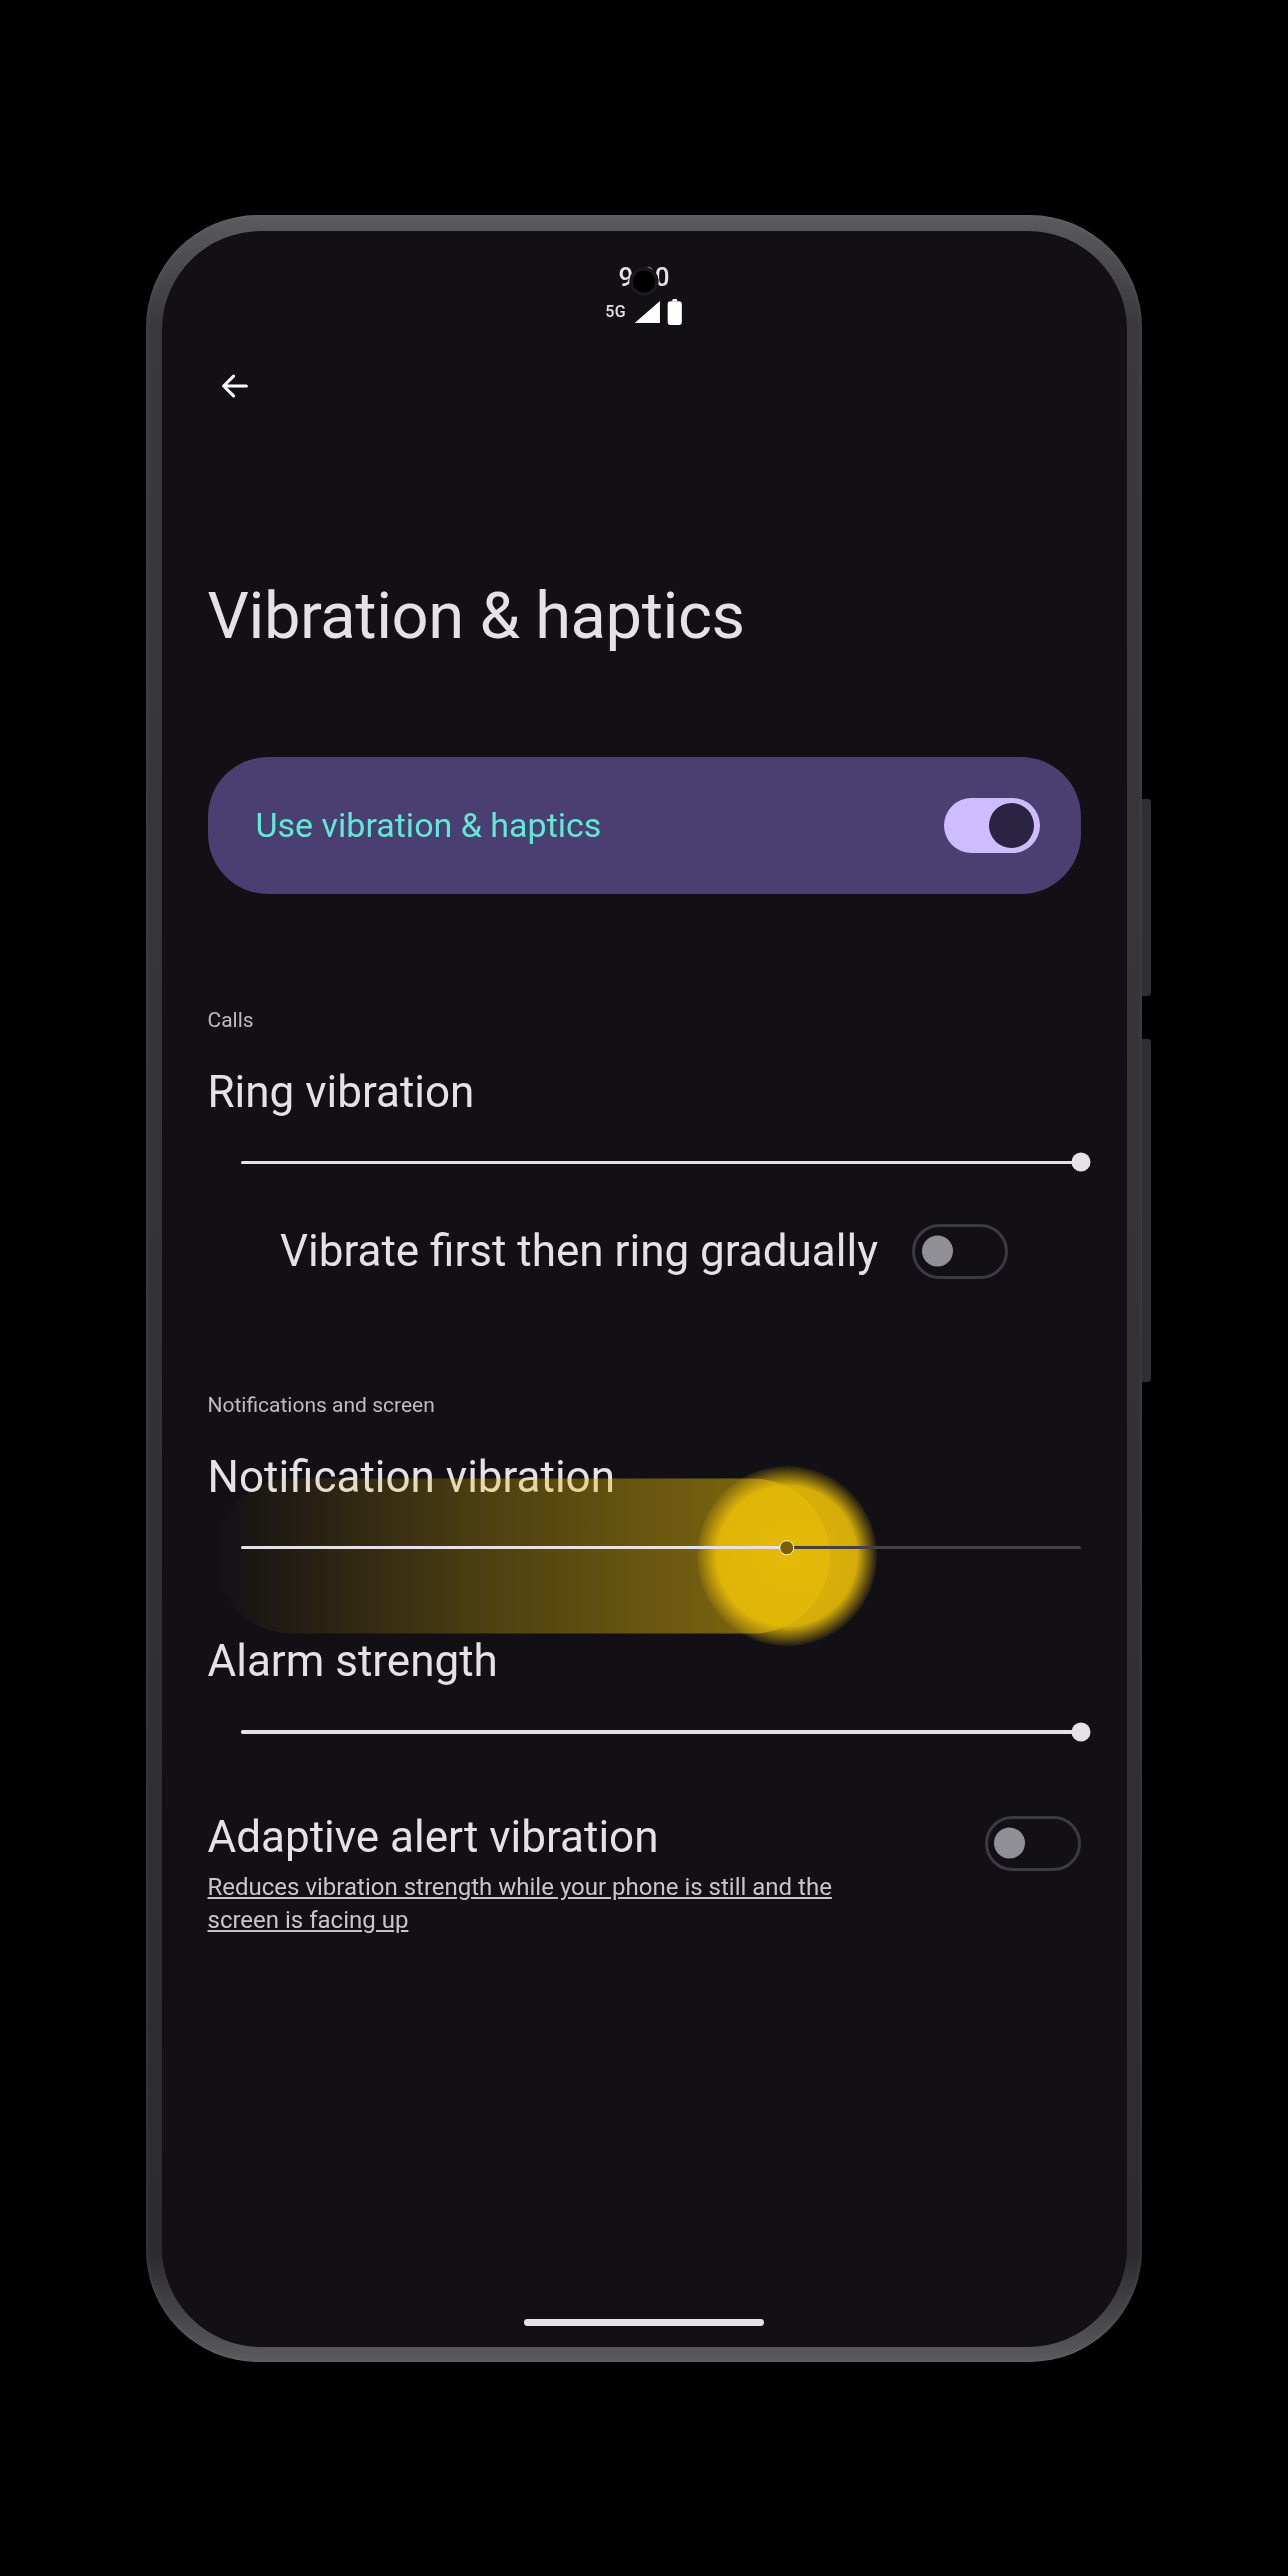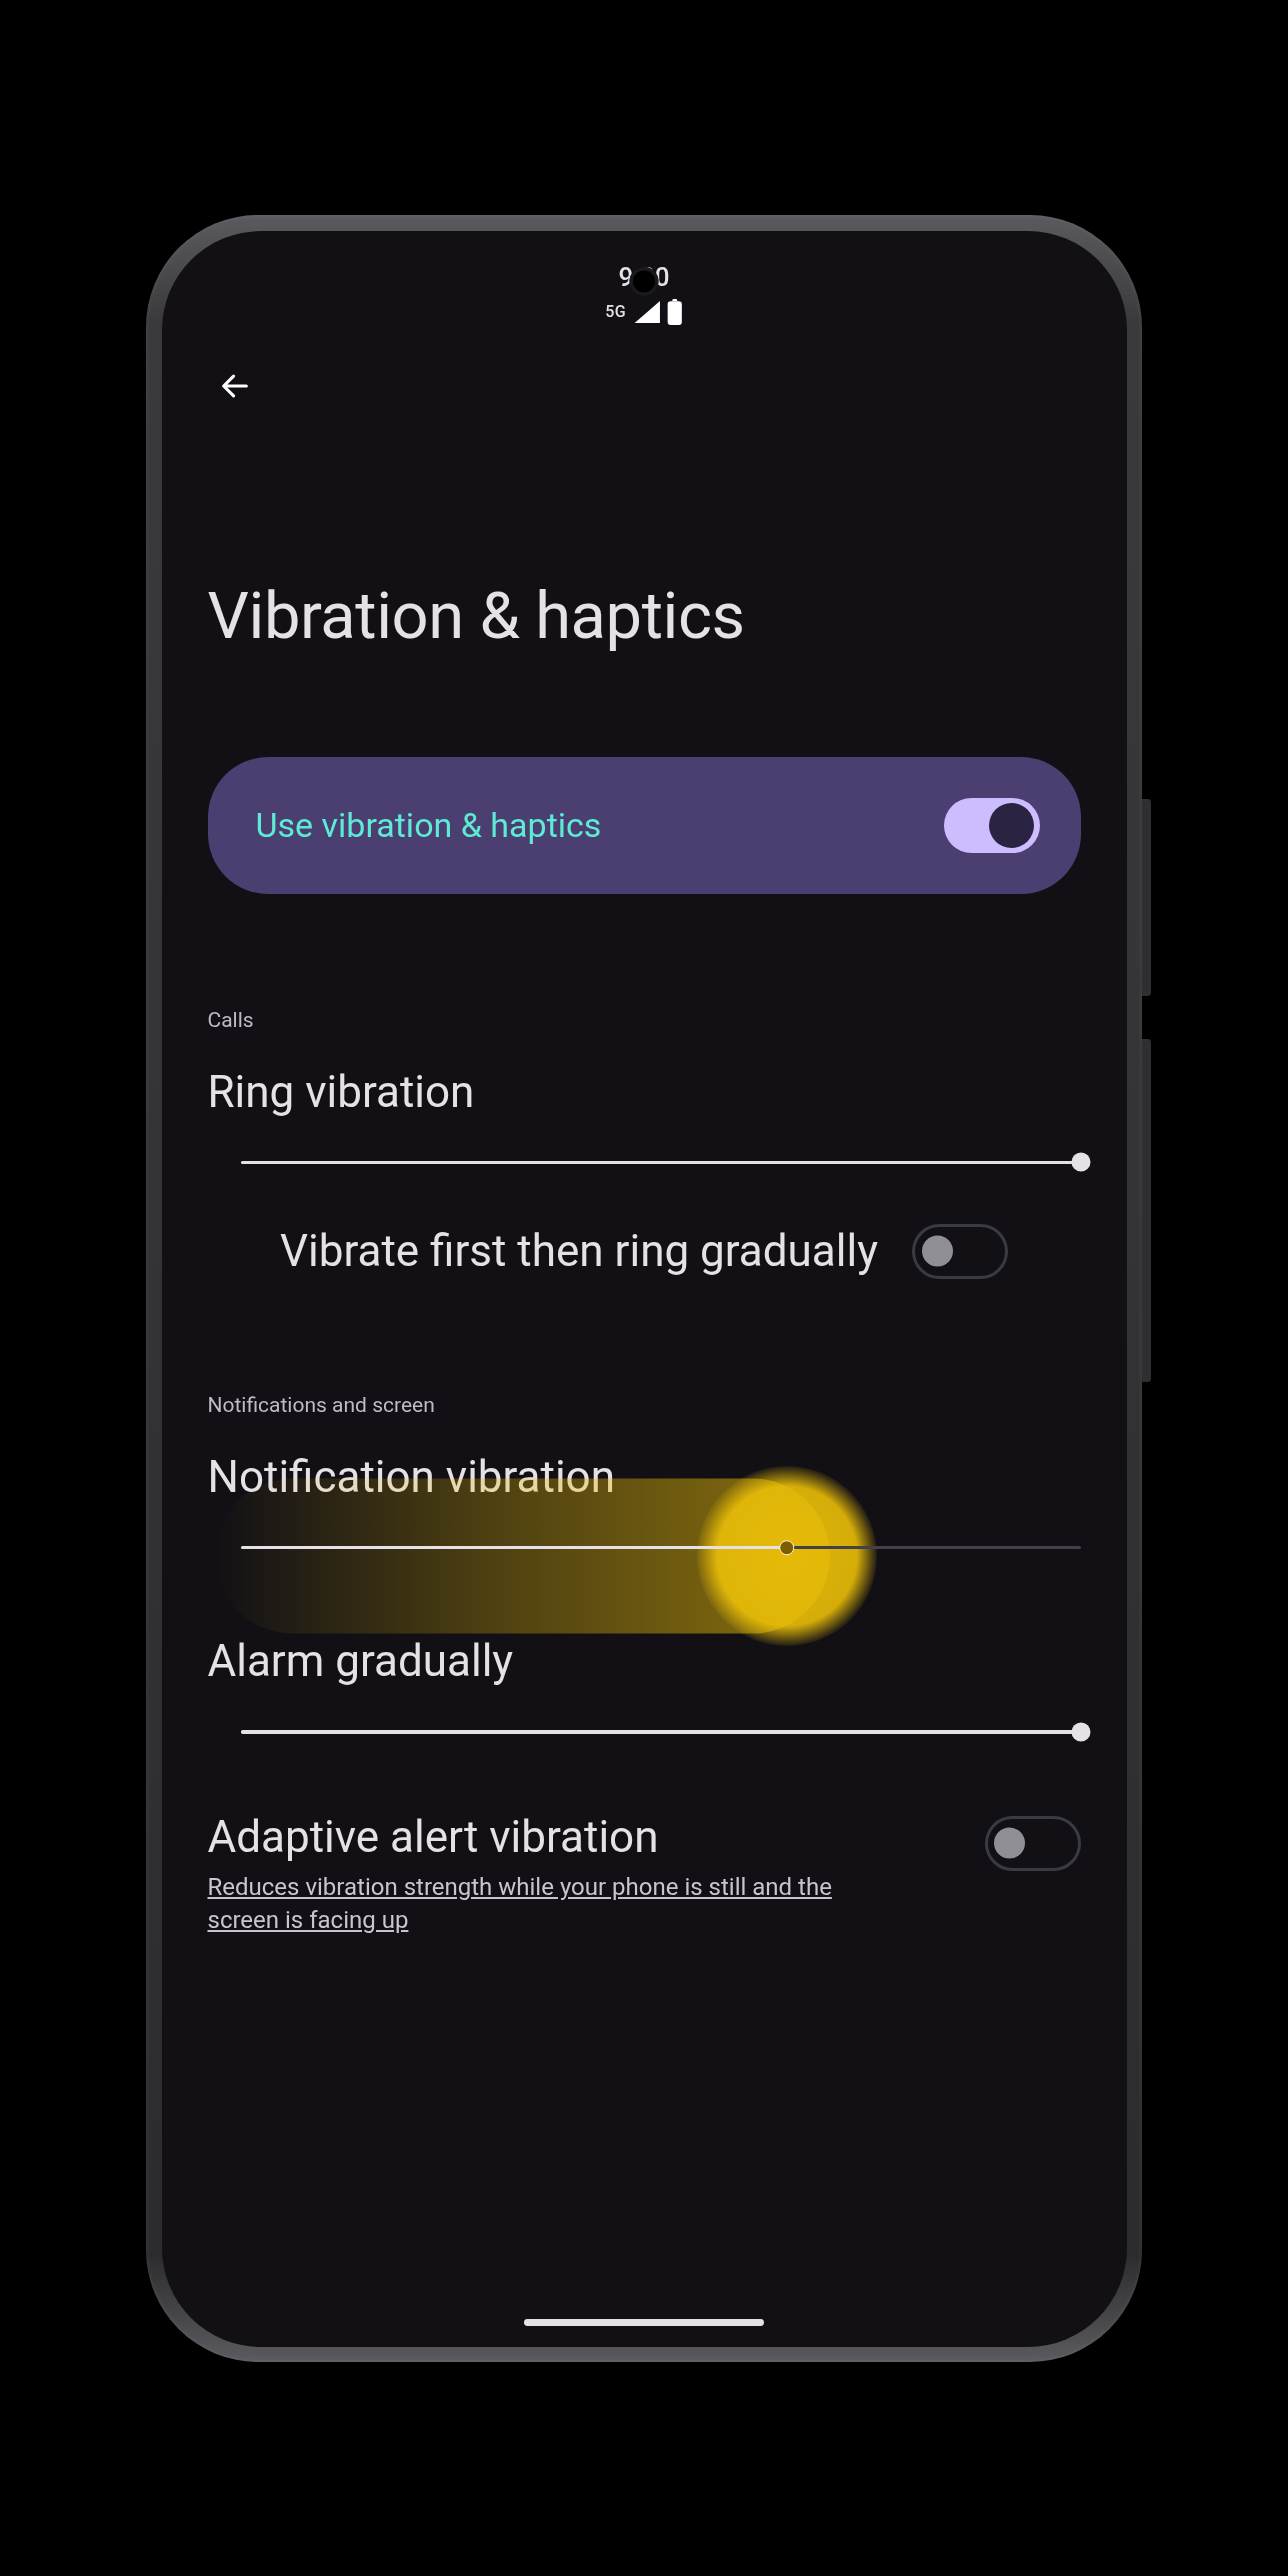--- a/index.html
+++ b/index.html
@@ -329,21 +329,21 @@
           <div class="slider-track" style="position:relative;z-index:3;">
             <div class="slider-fill" style="width:65%"></div>
             <div class="slider-thumb slider-highlight-thumb" style="left:65%"></div>
           </div>
         </div>
       </div>
 
       <div class="section-spacer"></div>
 
       <div>
-        <div class="setting-title">Alarm gradually</div>
+        <div class="setting-title">Alarm strength</div>
         <div class="slider-wrap">
           <div class="slider-track">
             <div class="slider-fill" style="width:100%"></div>
             <div class="slider-thumb" style="left:100%"></div>
           </div>
         </div>
       </div>
 
       <div class="row-switch" style="margin-top:43px;align-items:flex-start;">
         <div class="sub">

